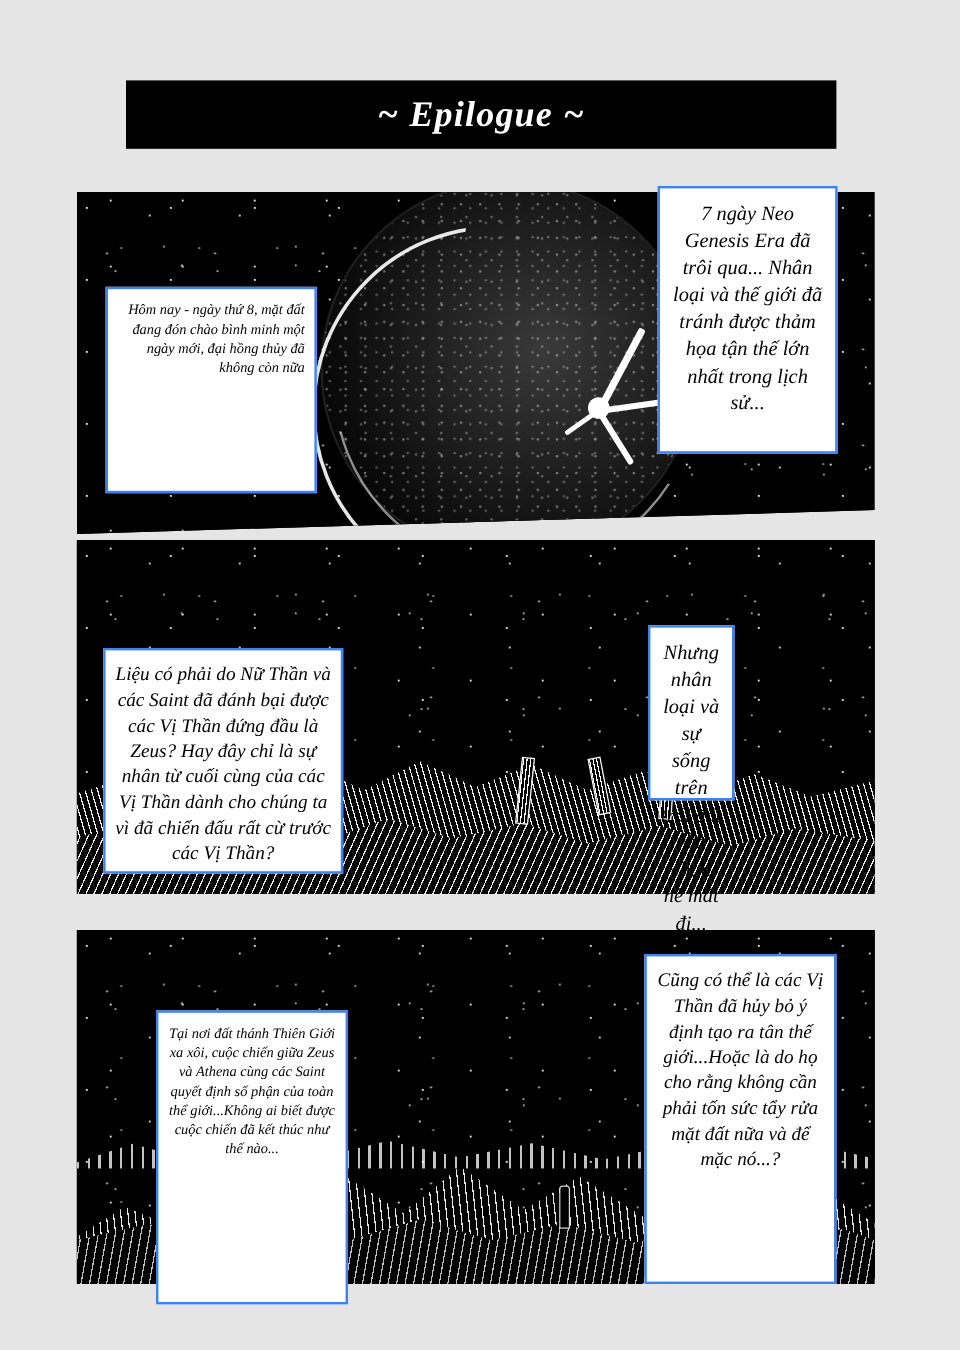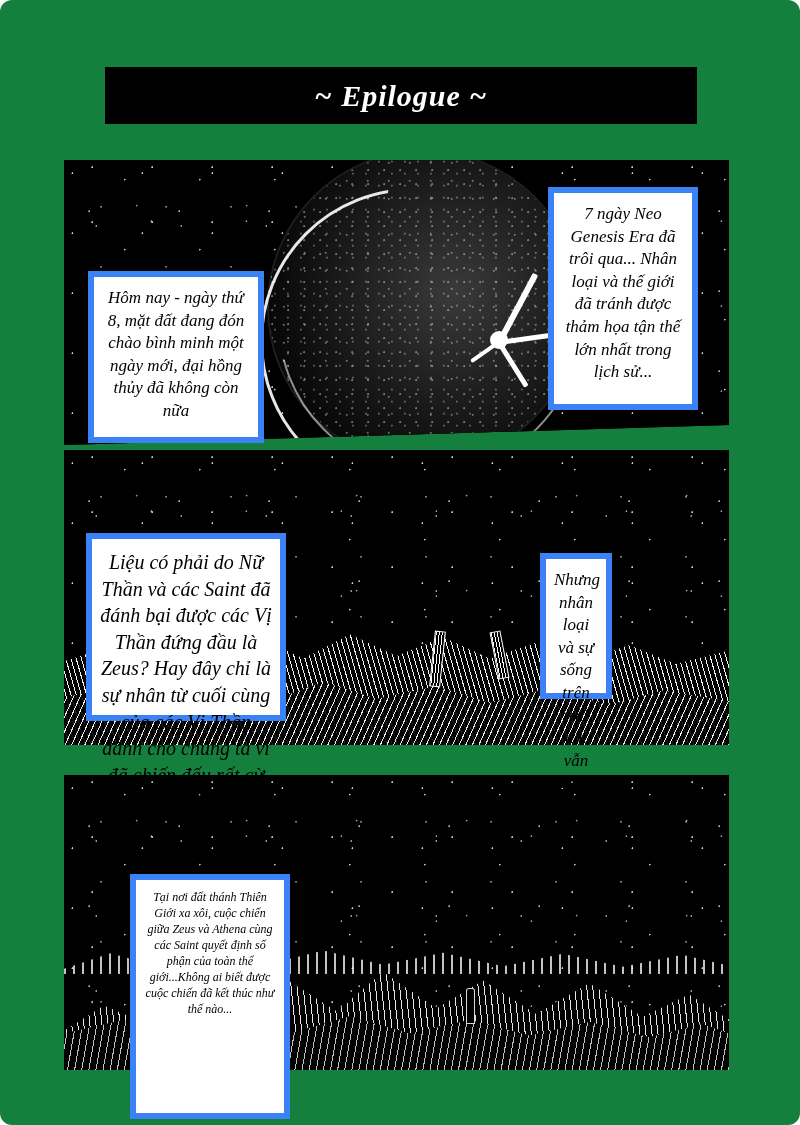--- a/index.html
+++ b/index.html
@@ -10,22 +10,21 @@
   body {
     width: 800px;
     height: 1125px;
     position: relative;
     font-family: "Liberation Serif", serif;
     overflow: hidden;
   }
   .page {
     position: absolute;
     inset: 0;
-    background: #15803d;
-    border-radius: 12px;
+    background: #e5e5e5;
   }
 
   
   .title-banner {
     position: absolute;
     left: 105px;
     top: 67px;
     width: 592px;
     height: 57px;
     background: #000000;
@@ -226,33 +225,32 @@
     height: 34px;
     background: #000;
     border: 1px solid rgba(255,255,255,.85);
     border-radius: 3px 3px 0 0;
   }
 
   
   .caption {
     position: absolute;
     background: #ffffff;
-    border: 6px solid #3b82f6;
+    border: 2px solid #3b82f6;
     color: #000000;
     font-style: italic;
     text-align: center;
     line-height: 1.33;
     box-sizing: border-box;
     padding: 10px 8px;
     white-space: pre-line;
-    margin-top: 32px;
-  }
-  .cap-1 { left: 88px;  top: 239px; width: 176px; height: 172px; font-size: 17px; }
+  }
+  .cap-1 { left: 88px;  top: 239px; width: 176px; height: 172px; font-size: 12px; text-align: right; }
   .cap-2 { left: 548px; top: 155px; width: 150px; height: 223px; font-size: 17px; }
-  .cap-3 { left: 86px;  top: 501px; width: 200px; height: 188px; font-size: 20px; }
+  .cap-3 { left: 86px;  top: 540px; width: 200px; height: 188px; font-size: 16px; }
   .cap-4 { left: 540px; top: 521px; width: 72px;  height: 146px; font-size: 17px; }
   .cap-5 { left: 613px; top: 470px; width: 110px; height: 160px; font-size: 15px; }
   .cap-6 { left: 130px; top: 842px; width: 160px; height: 245px; font-size: 12px; }
   .cap-7 { left: 537px; top: 795px; width: 160px; height: 275px; font-size: 16px; }
 </style>
 </head>
 <body>
 
 <div class="page">
 
@@ -292,14 +290,15 @@
     <div class="tower"></div>
   </div>
 
   <div class="caption cap-1">Hôm nay - ngày thứ 8, mặt đất đang đón chào bình minh một ngày mới, đại hồng thủy đã không còn nữa</div>
   <div class="caption cap-2">7 ngày Neo Genesis Era đã trôi qua... Nhân loại và thế giới đã tránh được thảm họa tận thế lớn nhất trong lịch sử...</div>
 
   <div class="caption cap-3">Liệu có phải do Nữ Thần và các Saint đã đánh bại được các Vị Thần đứng đầu là Zeus? Hay đây chỉ là sự nhân từ cuối cùng của các Vị Thần dành cho chúng ta vì đã chiến đấu rất cừ trước các Vị Thần?</div>
   <div class="caption cap-4">Nhưng nhân loại và sự sống trên trái đất vẫn chưa hề mất đi...</div>
 
   <div class="caption cap-6">Tại nơi đất thánh Thiên Giới xa xôi, cuộc chiến giữa Zeus và Athena cùng các Saint quyết định số phận của toàn thể giới...Không ai biết được cuộc chiến đã kết thúc như thế nào...</div>
+  <div class="caption cap-7">Cũng có thể là các Vị Thần đã hủy bỏ ý định tạo ra tân thế giới...Hoặc là do họ cho rằng không cần phải tốn sức tẩy rửa mặt đất nữa và để mặc nó...?</div>
 
 </div>
 
 </body></html>

